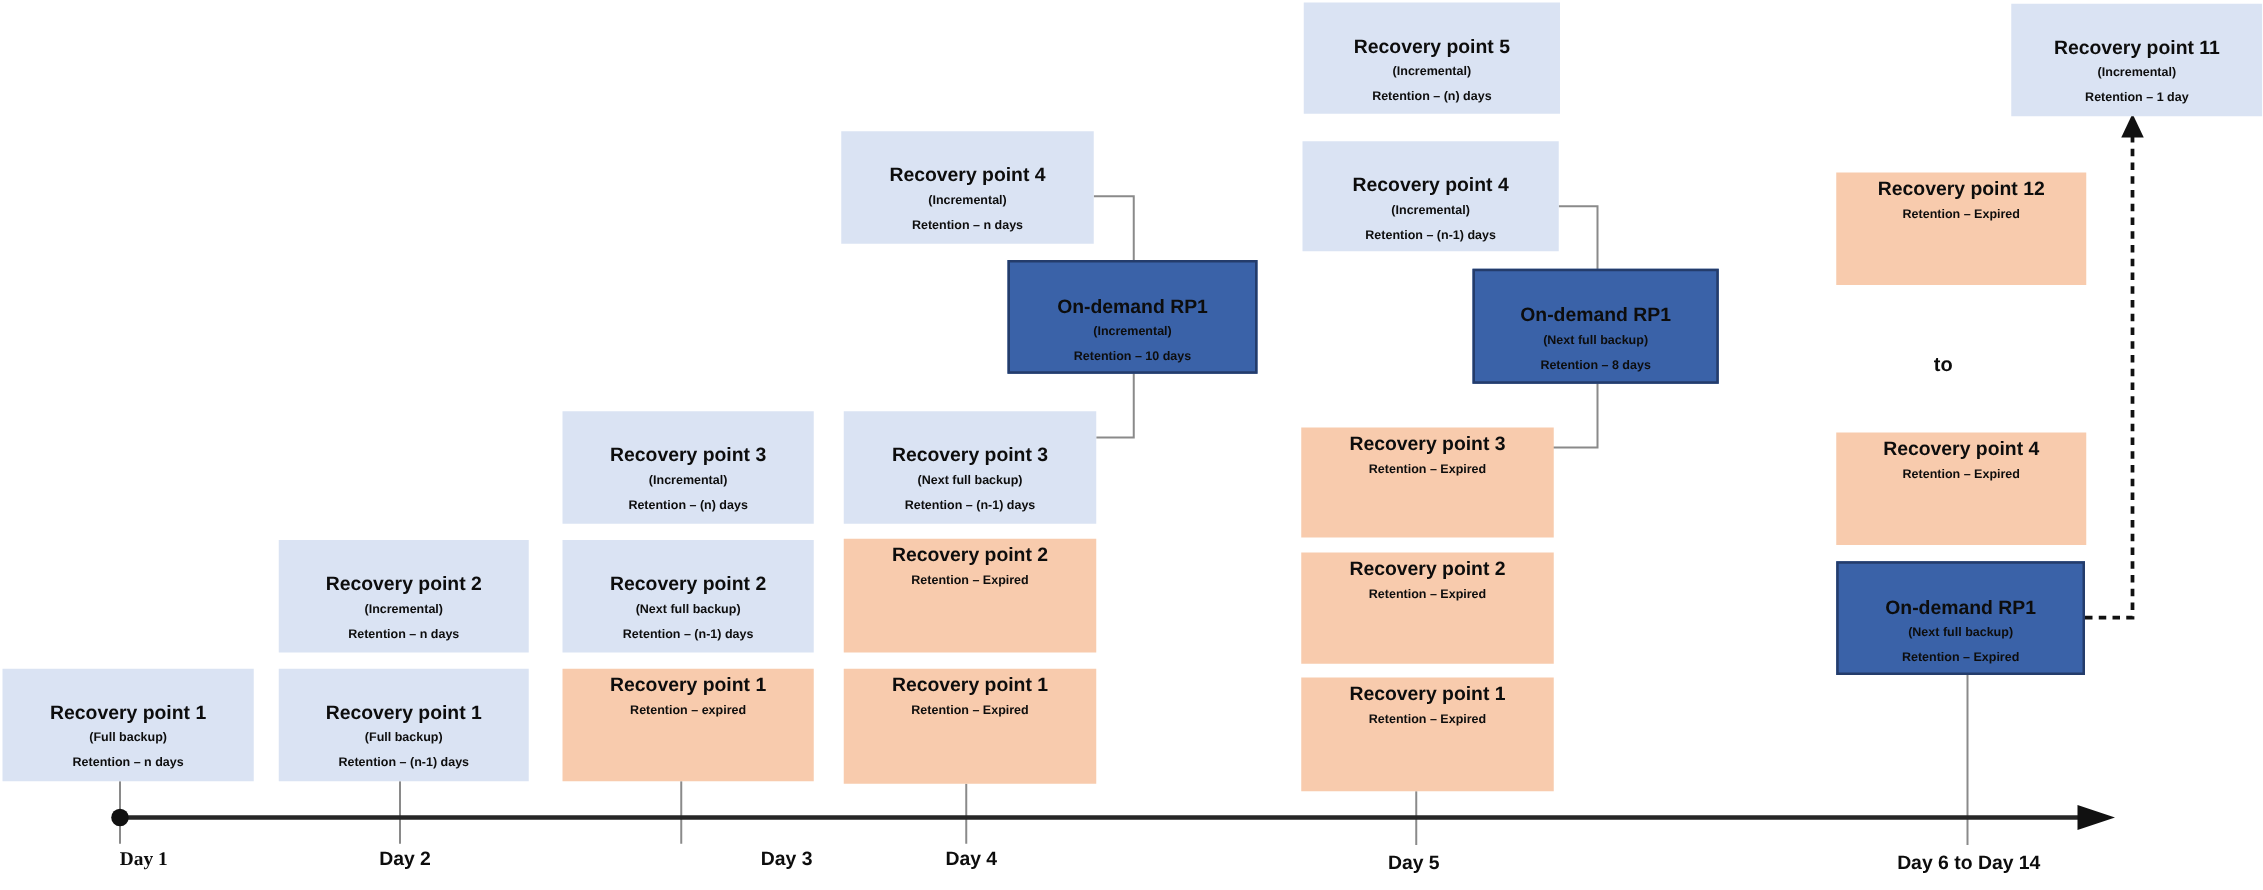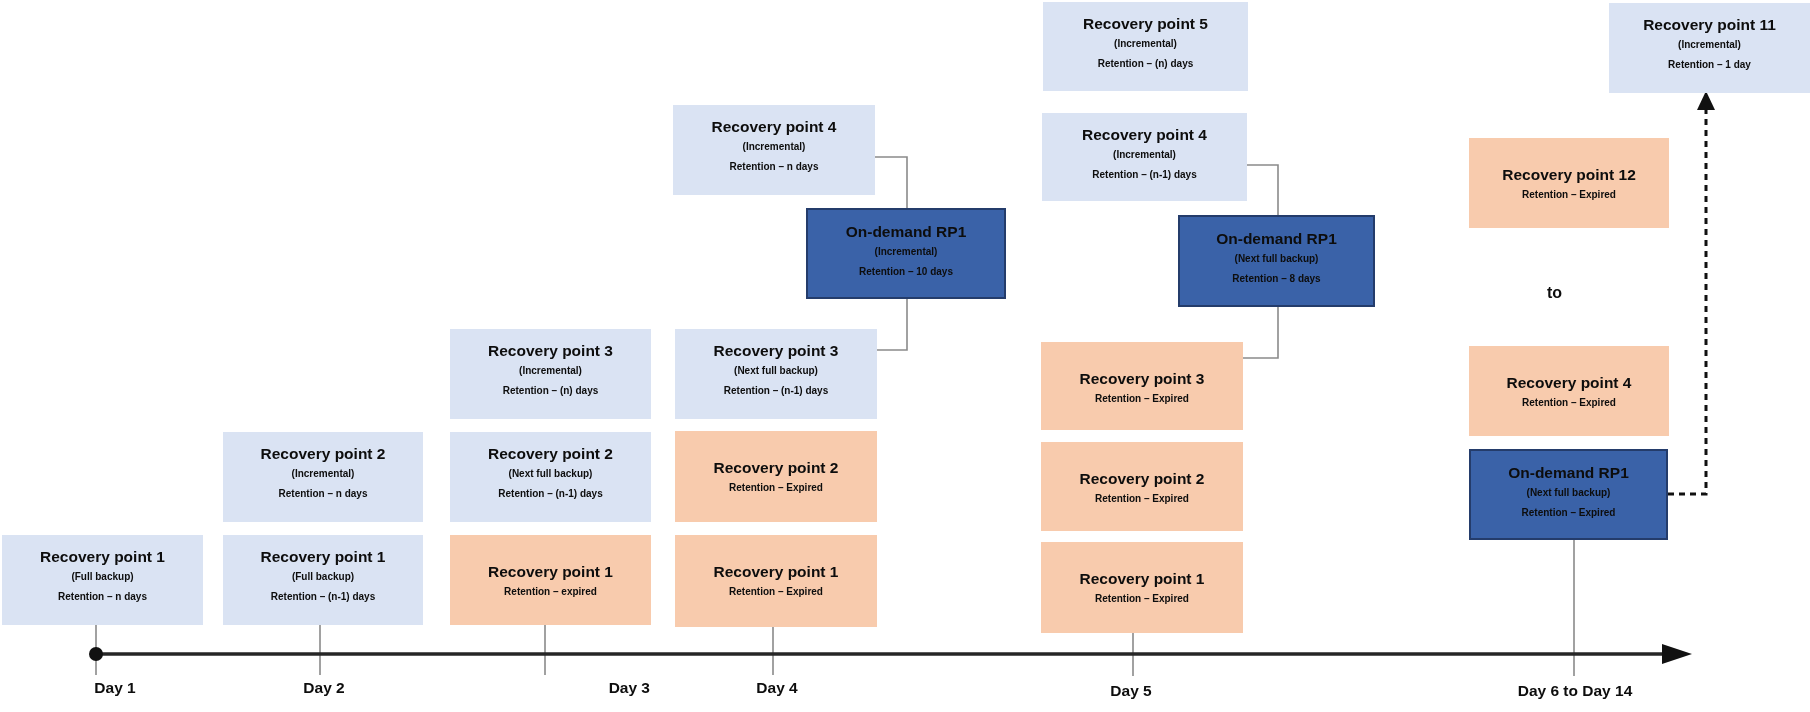--- a/index.html
+++ b/index.html
@@ -19,22 +19,22 @@
   .overlay{position:absolute;left:0;top:0;z-index:1;}
   .box{
     position:absolute;z-index:2;text-align:center;font-weight:bold;color:var(--ink);
     box-sizing:border-box;
   }
   .box .t1{display:block;font-size:15.5px;line-height:21px;}
   .box .t2{display:block;font-size:10px;line-height:19.5px;}
   .scheduled{background:var(--scheduled);}
   .expired{background:var(--expired);}
   .ondemand{background:var(--ondemand);border:2px solid var(--ondemand-border);}
-  .pt3{padding-top:11px;}
-  .pt2{padding-top:26px;}
+  .pt3{padding-top:25px;}
+  .pt2{padding-top:3px;}
   .day-label{
     position:absolute;z-index:2;width:200px;text-align:center;
     font-size:15.5px;font-weight:bold;color:var(--ink);
   }
   .to-label{
     position:absolute;z-index:2;width:44px;text-align:left;
     font-size:16px;font-weight:bold;color:var(--ink);
   }
 </style>
 </head>
@@ -159,20 +159,20 @@
   <div class="box expired pt2" style="left:1469px;top:346px;width:200px;height:90px;">
     <span class="t1">Recovery point 4</span>
     <span class="t2">Retention – Expired</span>
   </div>
   <div class="box ondemand pt3" style="left:1469px;top:449px;width:199px;height:91px;">
     <span class="t1">On-demand RP1</span>
     <span class="t2">(Next full backup)</span>
     <span class="t2">Retention – Expired</span>
   </div>
 
-  <div class="day-label" style="left:15px;top:679px;">Day 1</div>
+  <div class="day-label" style="left:15px;top:679px;font-family:Liberation Serif, serif;">Day 1</div>
   <div class="day-label" style="left:224px;top:679px;">Day 2</div>
   <div class="day-label" style="left:450px;top:679px;text-align:right;">Day 3</div>
   <div class="day-label" style="left:677px;top:679px;">Day 4</div>
   <div class="day-label" style="left:1031px;top:682px;">Day 5</div>
   <div class="day-label" style="left:1475px;top:682px;">Day 6 to Day 14</div>
 
 </div>
 
 </body></html>

